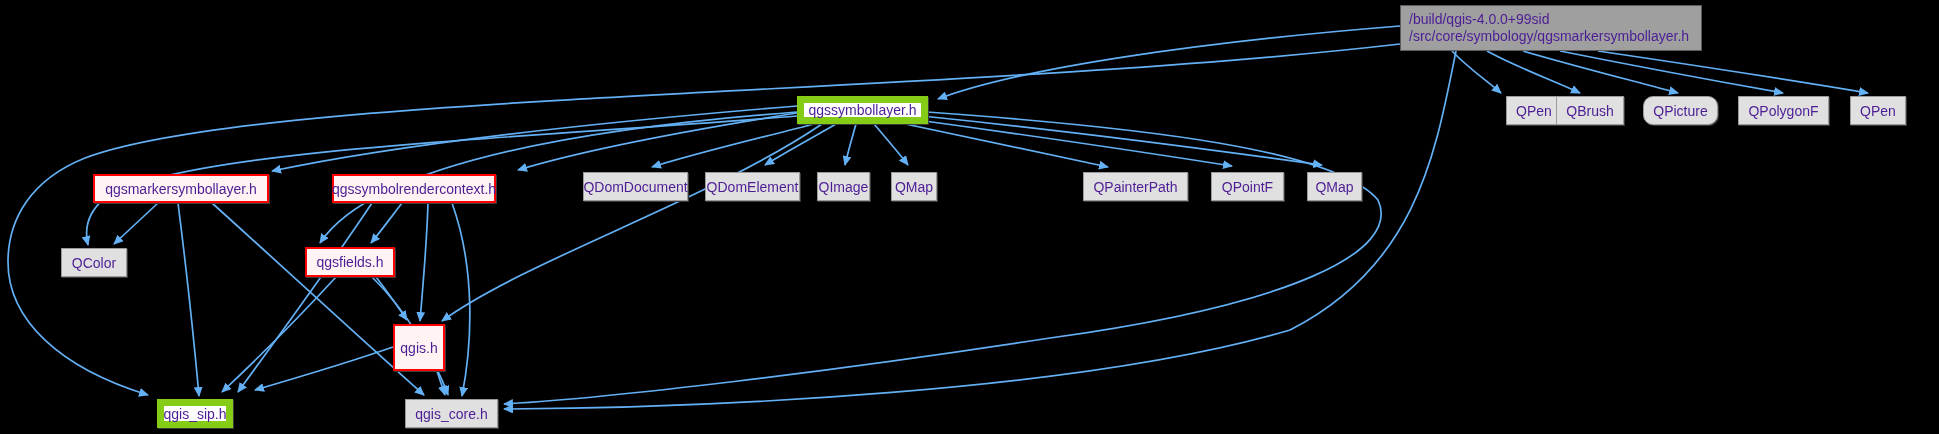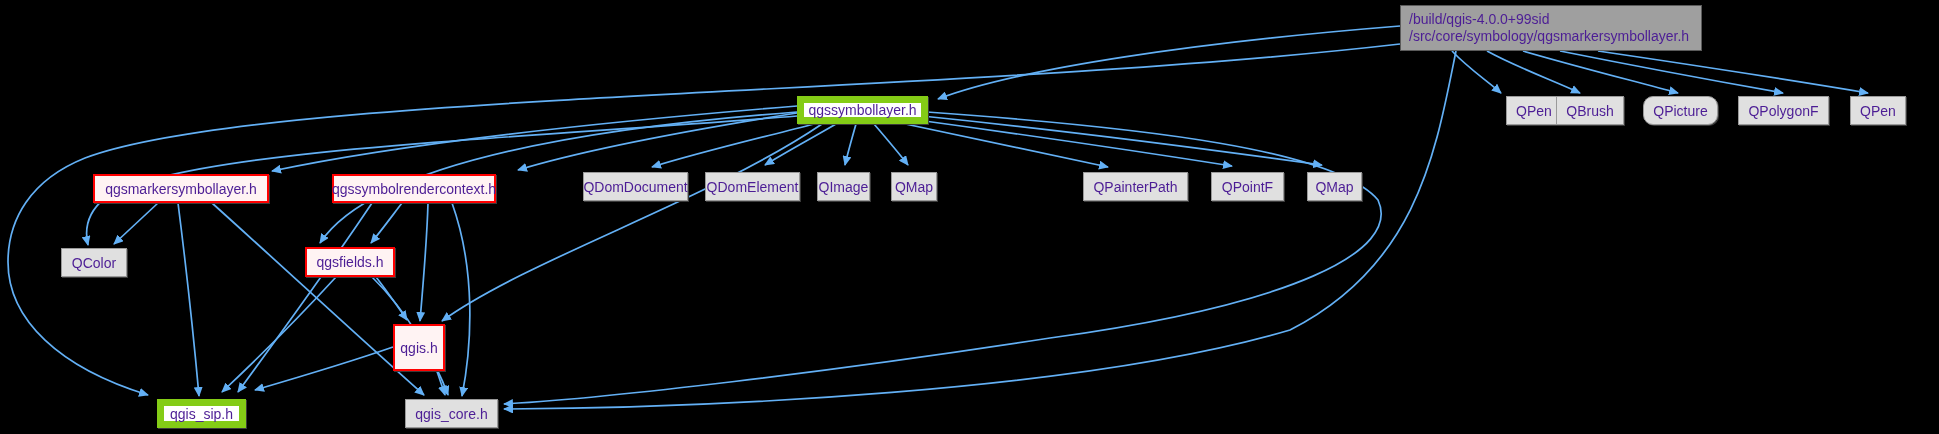--- a/index.html
+++ b/index.html
@@ -95,16 +95,16 @@
   <div class="node node-gray" style="left:891px;top:172px;width:46px;height:29px;">QMap</div>
   <div class="node node-gray" style="left:1083px;top:172px;width:105px;height:29px;">QPainterPath</div>
   <div class="node node-gray" style="left:1211px;top:172px;width:73px;height:29px;">QPointF</div>
   <div class="node node-gray" style="left:1307px;top:172px;width:55px;height:29px;">QMap</div>
 
   <div class="node node-gray" style="left:61px;top:248px;width:66px;height:29px;">QColor</div>
   <div class="node node-red" style="left:305px;top:247px;width:90px;height:30px;">qgsfields.h</div>
 
   <div class="node node-red" style="left:393px;top:324px;width:52px;height:47px;">qgis.h</div>
 
-  <div class="node node-white" style="left:157px;top:399px;width:89px;height:29px;">qgis_sip.h</div>
+  <div class="node node-white" style="left:157px;top:399px;width:76px;height:29px;">qgis_sip.h</div>
   <div class="node node-gray" style="left:405px;top:399px;width:93px;height:29px;">qgis_core.h</div>
 
 </div>
 
 </body></html>

